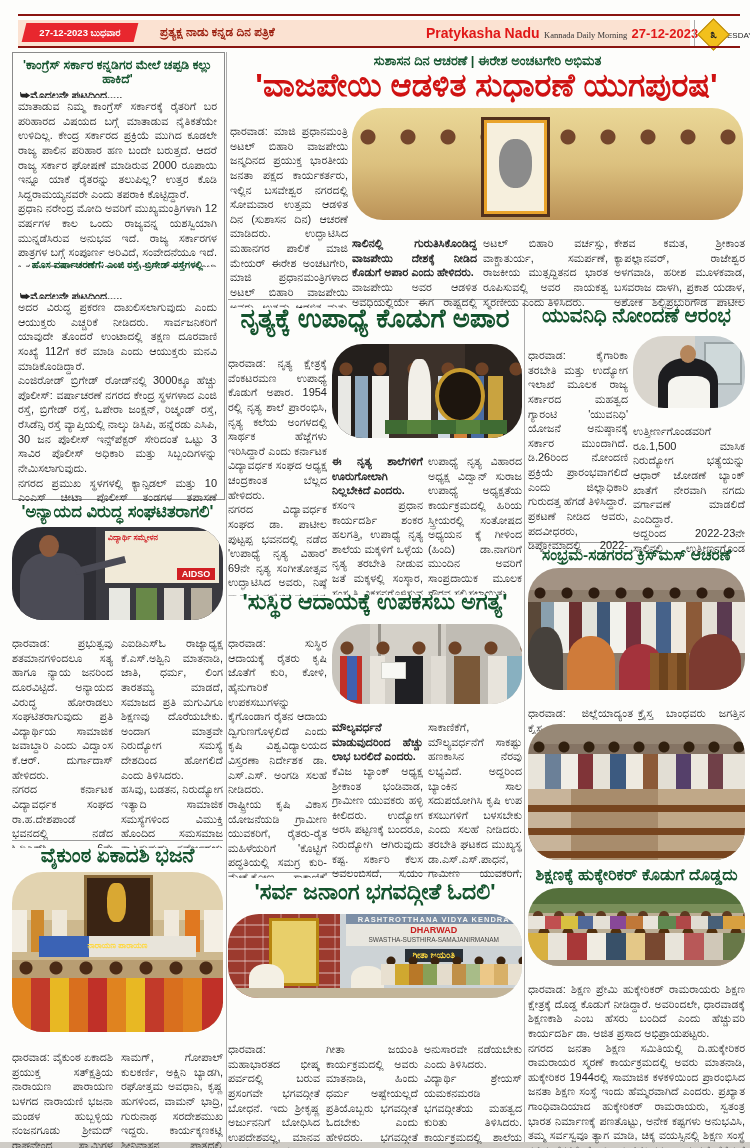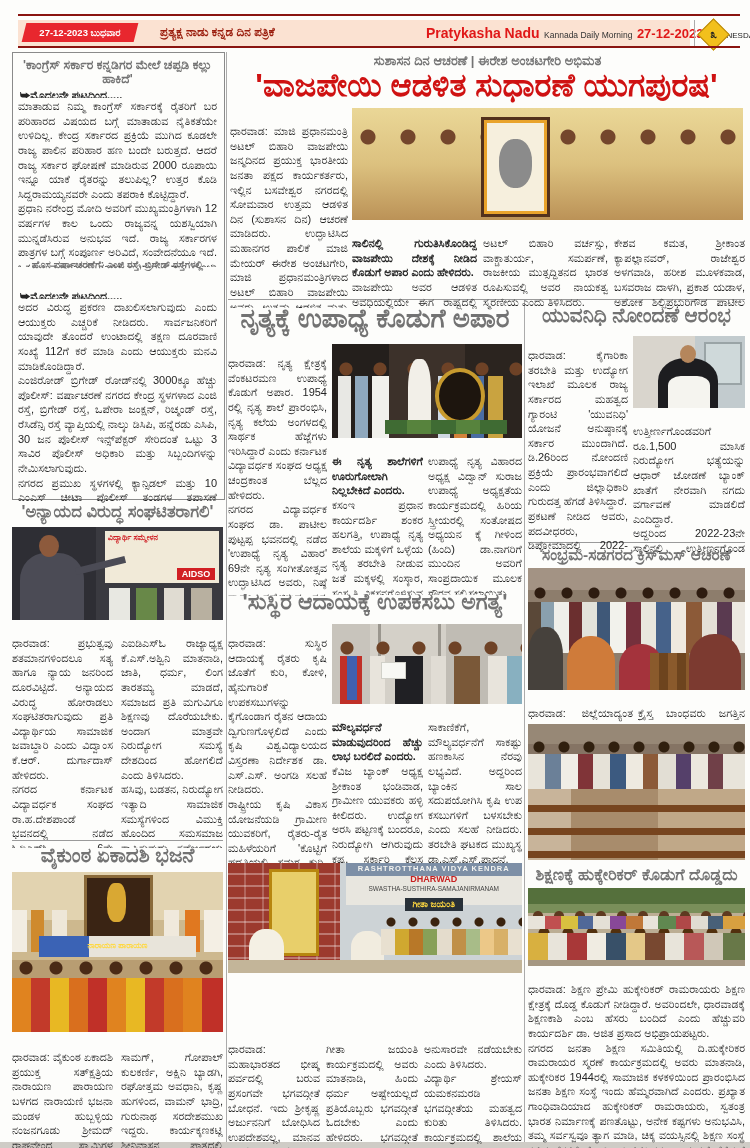--- a/index.html
+++ b/index.html
@@ -2,32 +2,32 @@
 <html><head>
 <meta charset="utf-8">
 <style>
   html,body{margin:0;padding:0;background:#ffffff;}
   .page{position:relative;width:750px;height:1148px;background:#fdfdfb;font-family:"Liberation Sans",sans-serif;overflow:hidden;}
   .abs{position:absolute;}
   .rule-h{position:absolute;background:#9a9a9a;height:1px;}
   .rule-v{position:absolute;background:#ababab;width:1px;}
   .redrule{position:absolute;background:#8a1410;height:2px;}
   .body-txt{position:absolute;font-size:11px;line-height:1.33;text-align:justify;color:#242424;white-space:pre-line;overflow:hidden;margin-top:12px;}
-  .hl{position:absolute;font-weight:700;color:#737373;text-align:center;line-height:1.12;font-family:"Liberation Sans",sans-serif;}
+  .hl{position:absolute;font-weight:700;color:#14532d;text-align:center;line-height:1.12;font-family:"Liberation Sans",sans-serif;}
   .cont-line{font-weight:700;}
-  .photo{position:absolute;overflow:hidden;background:#b8a890;}
+  .photo{position:absolute;overflow:hidden;background:#b8a890;border-radius:31px;}
   .ph-layer{position:absolute;left:0;right:0;}
   
   .mast-strip{position:absolute;left:18px;top:20px;width:672px;height:26px;background:#fbe2d2;}
   .ribbon{position:absolute;left:6px;top:3px;width:112px;height:19px;background:#e8272e;transform:skewX(-14deg);}
   .ribbon span{display:block;transform:skewX(14deg);color:#fff;font-weight:700;font-size:9.5px;text-align:center;line-height:19px;}
   .kn-title{position:absolute;left:142px;top:5px;color:#9a1c0c;font-weight:700;font-size:12px;}
   .eng-block{position:absolute;left:408px;top:4px;white-space:nowrap;}
   .eng-title{color:#e01818;font-weight:700;font-size:14px;}
-  .eng-tag{color:#333;font-size:8.5px;}
+  .eng-tag{color:#333;font-size:8.5px;font-family:Liberation Serif, serif;}
   .eng-date{color:#e01818;font-weight:700;font-size:13px;}
   .eng-day{color:#222;font-size:8px;}
   .badge{position:absolute;left:702px;top:23px;width:21px;height:21px;background:#f2c01c;border:1px solid #b8880e;transform:rotate(45deg);}
   .badge span{display:block;transform:rotate(-45deg);text-align:center;line-height:21px;font-weight:700;font-size:12px;color:#222;}
   .leftbox{position:absolute;left:12px;top:52px;width:211px;height:446px;border:1px solid #8a8a8a;background:#fdfdfb;}
   
   .heads{position:absolute;background-repeat:repeat-x;}
   .torsos{position:absolute;left:0;right:0;}
   
   #ph-main{background:linear-gradient(180deg,#ead797 0%,#dcc17f 50%,#bb9257 100%);}
@@ -267,21 +267,21 @@
     <div class="scarf"></div>
     <div class="paper"></div>
   </div>
   <div class="body-txt" style="left:332px;top:708px;width:91px;height:158px;"><span class="photo-cap-bold">ಮೌಲ್ಯವರ್ಧನೆ ಮಾಡುವುದರಿಂದ ಹೆಚ್ಚು ಲಾಭ ಬರಲಿದೆ ಎಂದರು.</span>
 <span>ಕೆವಿಜ ಬ್ಯಾಂಕ್ ಅಧ್ಯಕ್ಷ ಶ್ರೀಕಾಂತ ಭಂಡಿವಾಡ, ಗ್ರಾಮೀಣ ಯುವಕರು ಹಳ್ಳಿ ಕೀಲಿದರು. ಉದ್ಯೋಗ ಅರಸಿ ಪಟ್ಟಣಕ್ಕೆ ಬಂದರೂ, ನಿರುದ್ಯೋಗಿ ಆಗಿರುವುದು ಕಷ್ಟ. ಸರ್ಕಾರಿ ಕೆಲಸ ಅವಲಂಬಿಸದೆ, ಸ್ವಯಂ ಉದ್ಯೋಗ ಮಾಡಲು ಸಲಹೆ ನೀಡಿದರು.
 ಗ್ರಾಮೀಣ ಯುವಕರು ಸ್ವಯಂ ಉದ್ಯೋಗಗಳ ಮೂಲಕ ಸ್ವಾವಲಂಬಿ ಜೀವನ ಕಟ್ಟಿಕೊಳ್ಳಲು ಕರ್ನಾಟಕ ವಿಕಾಸ ಗ್ರಾಮೀಣ ಬ್ಯಾಂಕ್ ಆರ್ಥಿಕ ಧನಸಹಾಯ ಮಾಡಲಿದೆ. ಸದ್ಬಳಸಿಕೊಂಡು, ಆರ್ಥಿಕ ಅಭಿವೃದ್ಧಿ ಸಾಧಿಸುವಂತೆ ಕಿವಿಮಾತು ಹೇಳಿದರು.
 ಕರ್ನಾಟಕ ವಿಕಾಸ ಗ್ರಾಮೀಣ</span></div>
   <div class="body-txt" style="left:428px;top:708px;width:94px;height:158px;">ಸಾಕಾಣಿಕೆಗೆ, ಮೌಲ್ಯವರ್ಧನೆಗೆ ಸಾಕಷ್ಟು ಹಣಕಾಸಿನ ನೆರವು ಲಭ್ಯವಿದೆ. ಅದ್ದರಿಂದ ಬ್ಯಾಂಕಿನ ಸಾಲ ಸದುಪಯೋಗಿಸಿ ಕೃಷಿ ಉಪ ಕಸಬುಗಳಿಗೆ ಬಳಸಬೇಕು ಎಂದು ಸಲಹೆ ನೀಡಿದರು. ತರಬೇತಿ ಘಟಕದ ಮುಖ್ಯಸ್ಥ ಡಾ.ಎಸ್.ಎಸ್.ಪಾಧನೆ, ಗ್ರಾಮೀಣ ಯುವಕರಿಗೆ, ರೈತರಿಗೆ ಸಾವಯವ ಕೃಷಿ, ರೇಷ್ಮೆ, ಜೇನು ಸಾಕಾಣಿಕೆ ಮತ್ತು ಇತರೇ ಉಪ ಕಸಬುಗಳ ಕುರಿತು ಕೌಶಲ್ಯ ತರಬೇತಿ ಆಯೋಜಿಸಲಿದ್ದು, ಸದ್ಬಳಸಿಕೊಳ್ಳಲು ಹೇಳಿದರು. ಪಶು ವಿಜ್ಞಾನಿಗಳಾದ ಡಾ.ಜಯಶ್ರೀ ಪತ್ತಾರ, ಡಾ.ಅನಿಲಕುಮಾರ ಪಿ.ಕೆ, ಡಾ.ಪ್ರಮೀಳಾ ಗೋಣೆಪ್ಪನವರ ಇದ್ದರು. ತರಬೇತಿಯಲ್ಲಿ ಸುಮಾರು 10 ಸಂಪನ್ಮೂಲ ವ್ಯಕ್ತಿಗಳು, 15 ಗ್ರಾಮೀಣ ಯುವಕರು, 5 ಯುವತಿಯರು, 45 ರೈತರು ಪಾಲ್ಗೊಂಡಿದ್ದರು.</div>
 
   <div class="hl" style="left:228px;top:880px;width:294px;font-size:22px;">'ಸರ್ವ ಜನಾಂಗ ಭಗವದ್ಗೀತೆ ಓದಲಿ'</div>
-  <div class="photo" id="ph-gita" style="left:228px;top:863px;width:294px;height:110px;text-decoration:underline;">
+  <div class="photo" id="ph-gita" style="left:228px;top:914px;width:294px;height:84px;text-decoration:underline;">
     <div class="bricks"></div>
     <div class="gframe"></div>
     <div class="gbanner">
       <div class="gb1">RASHTROTTHANA VIDYA KENDRA</div>
       <div class="gb2">DHARWAD</div>
       <div class="gb3">SWASTHA-SUSTHIRA-SAMAJANIRMANAM</div>
       <div class="gb4">ಗೀತಾ ಜಯಂತಿ</div>
     </div>
     <div class="p1"></div>
     <div class="p2"></div>

